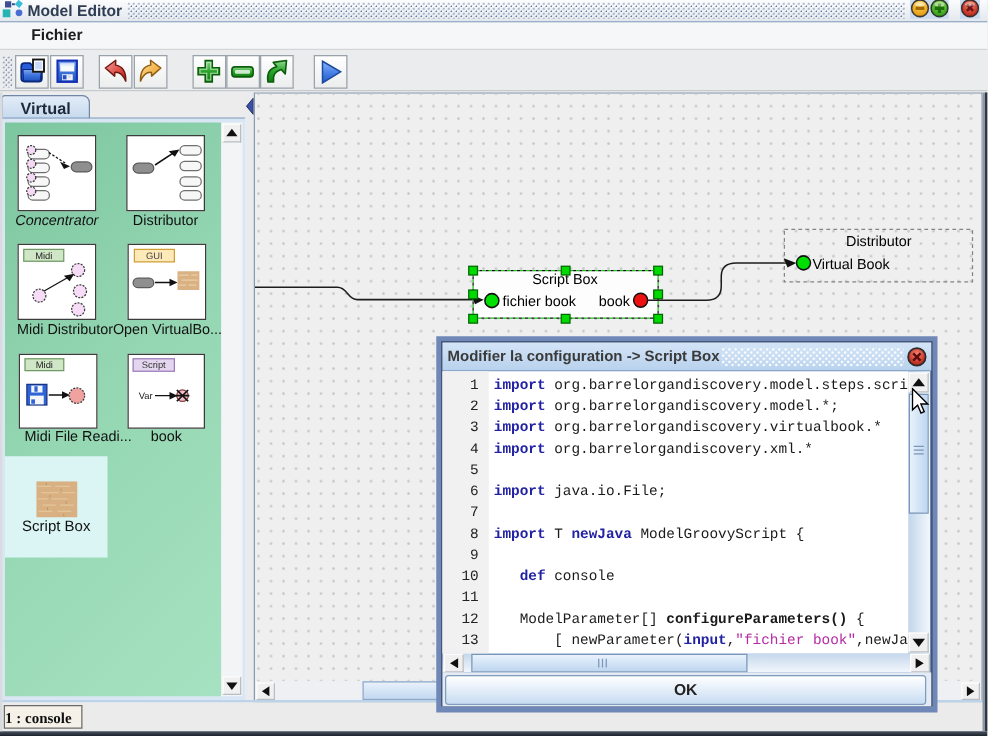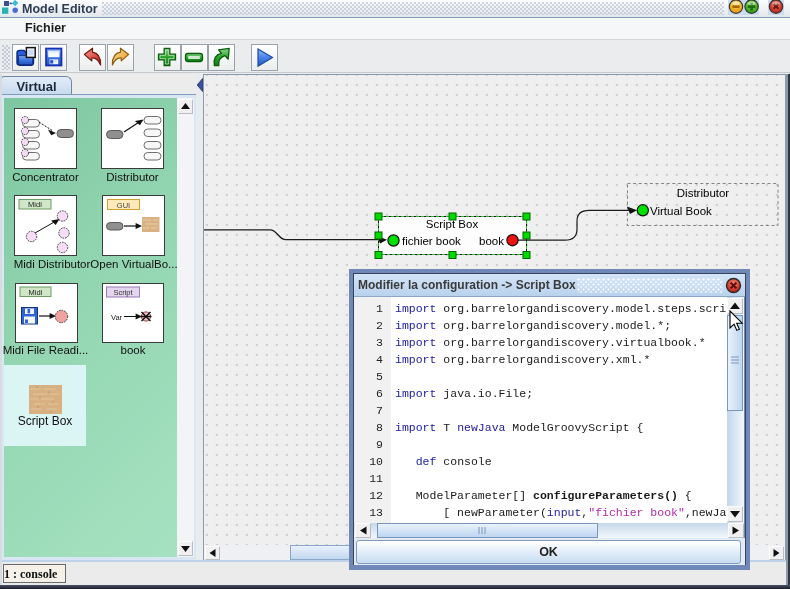--- a/index.html
+++ b/index.html
@@ -17,21 +17,21 @@
       background-size:5px 5px; background-position:0 0, 2.5px 2.5px; }
   .tbtn { position:absolute; top:44px; width:27px; height:27px;
           border:1px solid #9aa2ab; background:linear-gradient(#ffffff,#eceded);
           }
   .sbtn { position:absolute; background:#f0f0f0;
           border-top:1px solid #fdfdfd; border-left:1px solid #fdfdfd;
           border-right:1px solid #b9bdc2; border-bottom:1px solid #b9bdc2; }
   .pbox { position:absolute; width:63px; height:61px; background:#ffffff;
           border:1px solid #3c3c3c; }
   .plab { position:absolute; font-size:11.5px; color:#111; text-align:center; white-space:nowrap; }
-  .kw  { color:#2121a3; font-weight:normal; }
+  .kw  { color:#2121a3; font-weight:bold; }
   .str { color:#b52ba5; }
 </style>
 </head>
 <body>
 
 <div class="abs" style="left:0;top:0;width:790px;height:17px;background:linear-gradient(#fbfcfd,#e3e8ee);"></div>
 <div class="abs bump-dark" style="left:102px;top:2px;width:622px;height:13px;"></div>
 <div class="abs" style="left:0;top:17px;width:790px;height:1px;background:#7f9cbd;"></div>
 
 <svg class="abs" style="left:2px;top:0;" width="18" height="15" viewBox="0 0 18 15">
@@ -191,21 +191,21 @@
   <g stroke="#3a3a3a" fill="#f3d9f3" stroke-dasharray="1.6,1">
     <circle cx="11" cy="12" r="3.6"></circle>
     <circle cx="11" cy="23" r="3.6"></circle>
     <circle cx="11" cy="34" r="3.6"></circle>
     <circle cx="11" cy="45" r="3.6"></circle>
   </g>
   <rect x="43" y="21.5" width="16.5" height="8" rx="4" fill="#8f8f8f" stroke="#5a5a5a"></rect>
   <line x1="25" y1="14" x2="39" y2="23" stroke="#111" stroke-width="1" stroke-dasharray="2,1.4"></line>
   <path d="M42,25 l-8,-3.6 l3.2,5.8 z" fill="#111"></path>
 </svg>
-<div class="plab" style="left:9px;top:171px;width:73px;">Concentrator</div>
+<div class="plab" style="left:9px;top:171px;width:73px;font-style:italic;">Concentrator</div>
 
 <div class="pbox" style="left:101px;top:108px;"></div>
 <svg class="abs" style="left:101px;top:108px;" width="63" height="61" viewBox="0 0 63 61">
   <g stroke="#6f6f6f" fill="#f7f7f7">
     <rect x="43" y="8.5" width="17" height="7.5" rx="3.7"></rect>
     <rect x="43" y="21" width="17" height="7.5" rx="3.7"></rect>
     <rect x="43" y="33.5" width="17" height="7.5" rx="3.7"></rect>
     <rect x="43" y="44.5" width="17" height="7.5" rx="3.7"></rect>
   </g>
   <rect x="5.5" y="22.5" width="16.5" height="8" rx="4" fill="#8f8f8f" stroke="#5a5a5a"></rect>
@@ -253,21 +253,21 @@
   <text x="20.5" y="11.5" font-size="7.5" text-anchor="middle" fill="#222" font-family="Liberation Sans">Midi</text>
   <rect x="6.5" y="24.5" width="16" height="16.5" fill="#2f64d8" stroke="#16337f"></rect>
   <rect x="10" y="25.5" width="9" height="5.5" fill="#f4f6f8"></rect>
   <rect x="12.5" y="26" width="2.6" height="4.4" fill="#2f64d8"></rect>
   <rect x="9" y="33.5" width="11" height="7" fill="#f4f6f8"></rect>
   <rect x="10" y="36.5" width="3" height="3.5" fill="#2f64d8"></rect>
   <line x1="24" y1="33" x2="37" y2="33" stroke="#111" stroke-width="1.2"></line>
   <path d="M41,33 l-6.4,-3 l0,6 z" fill="#111"></path>
   <circle cx="46.5" cy="33.5" r="6.2" fill="#efa2a0" stroke="#3a3a3a" stroke-dasharray="1.6,1"></circle>
 </svg>
-<div class="plab" style="left:1px;top:344px;width:89px;">Midi File Readi...</div>
+<div class="plab" style="left:18px;top:344px;width:89px;">Midi File Readi...</div>
 
 <div class="pbox" style="left:102px;top:283px;width:62px;height:60px;"></div>
 <svg class="abs" style="left:102px;top:283px;" width="62" height="60" viewBox="0 0 62 60">
   <rect x="4.5" y="4" width="33" height="10" fill="#e4d6ee" stroke="#9a7ab8"></rect>
   <text x="21" y="11.8" font-size="7.5" text-anchor="middle" fill="#333" font-family="Liberation Sans">Script</text>
   <text x="9" y="36.5" font-size="7.5" fill="#222" font-family="Liberation Sans">Var</text>
   <line x1="22" y1="33.5" x2="36" y2="33.5" stroke="#111" stroke-width="1"></line>
   <path d="M40,33.5 l-6.4,-3 l0,6 z" fill="#111"></path>
   <circle cx="44" cy="33.5" r="4.6" fill="#f3c0cc" stroke="#884444"></circle>
   <g stroke="#111" stroke-width="1.4">

